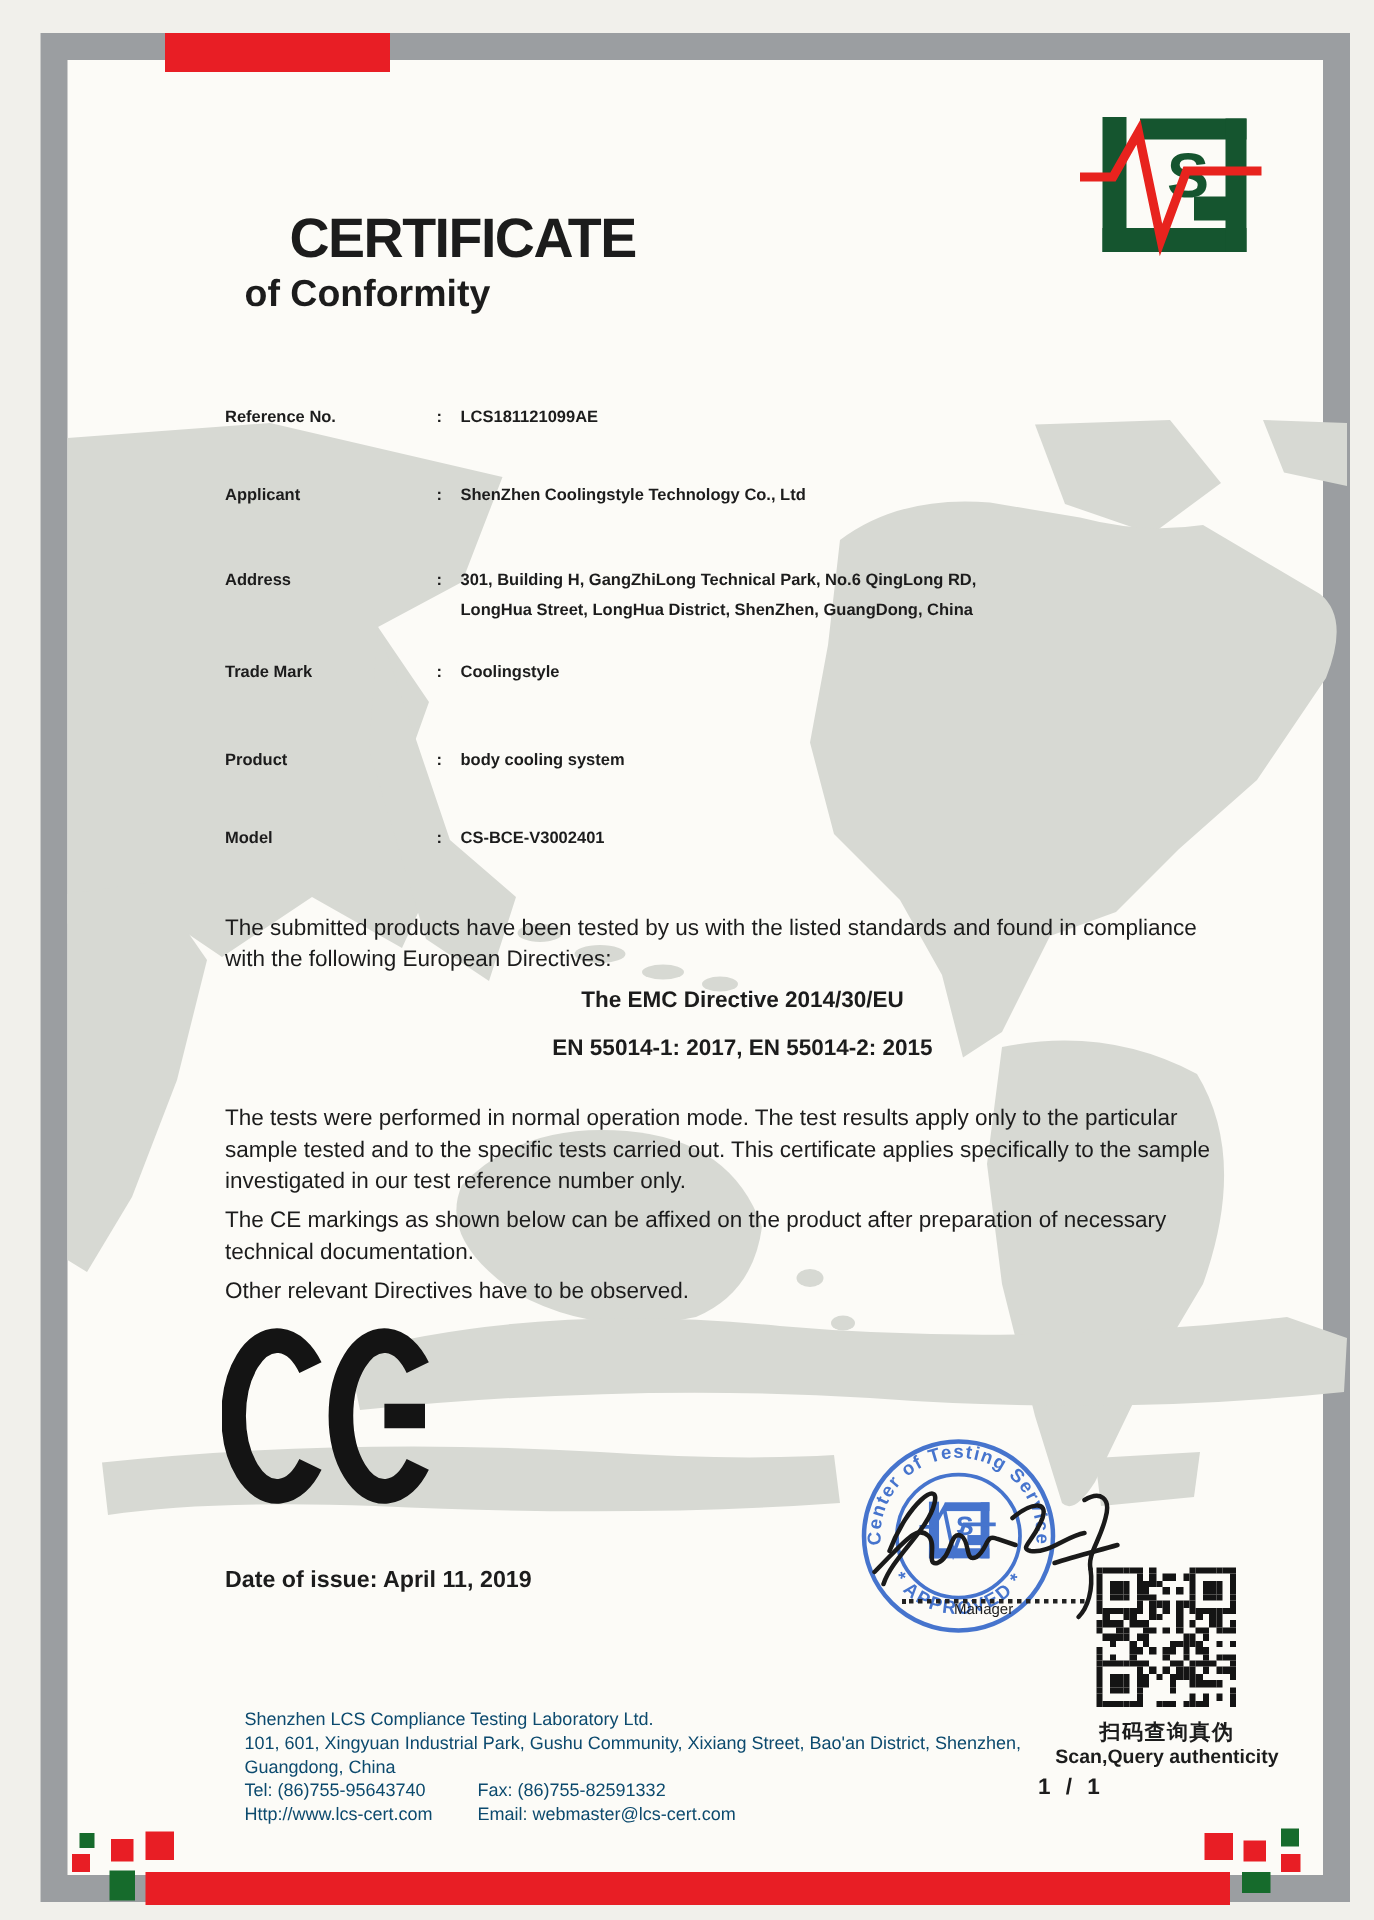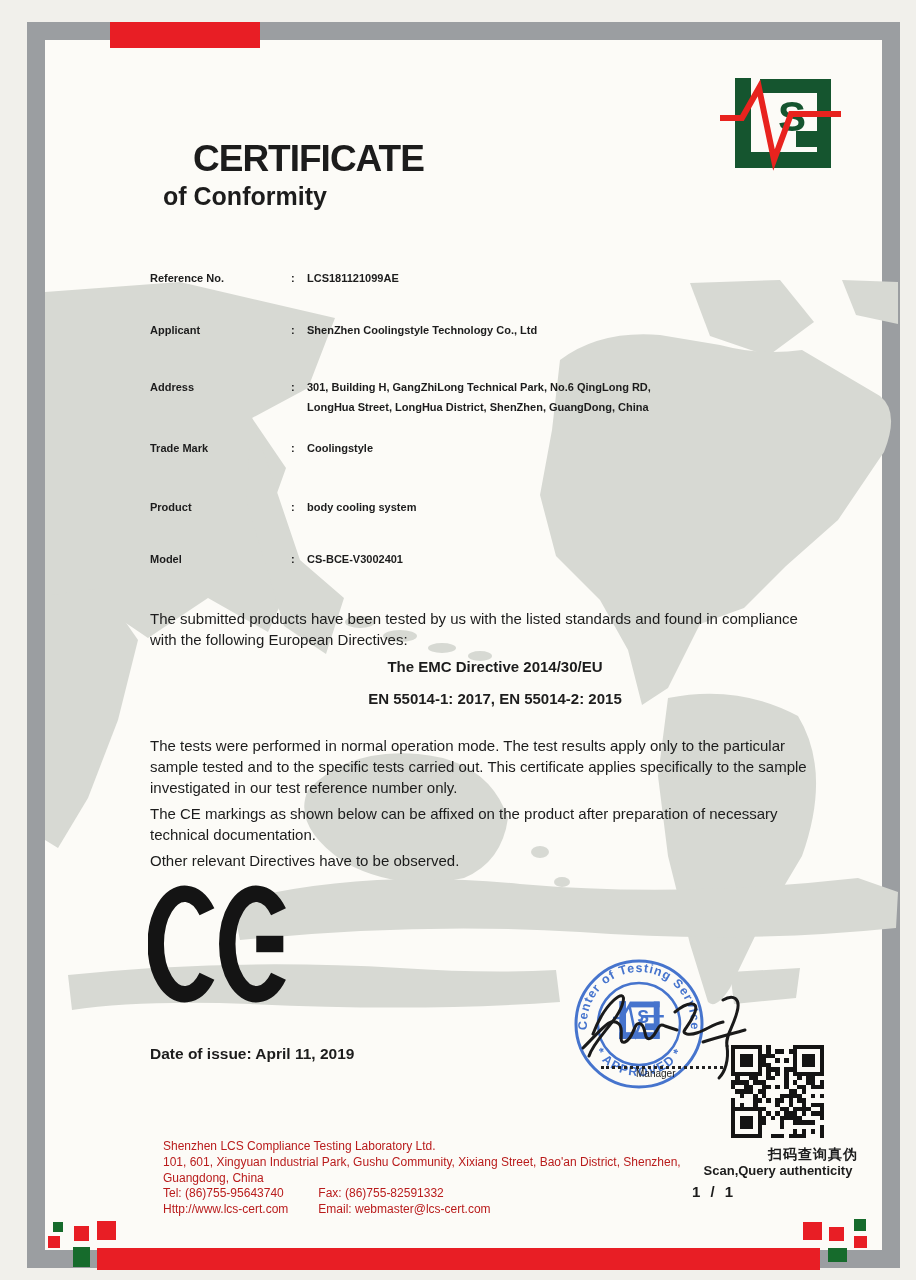--- a/index.html
+++ b/index.html
@@ -38,25 +38,25 @@
   
   .stamp{left:568px;top:953px;opacity:.88;}
   .signature{left:575px;top:972px;}
   .sig-dots{left:601px;top:1050px;width:122px;height:16px;border-bottom:3px dotted #222;}
   .manager{left:636px;top:1068px;font-size:10px;}
   
   .qr{left:731px;top:1045px;width:93px;height:93px;display:grid;
       grid-template-columns:repeat(21,1fr);grid-template-rows:repeat(21,1fr);background:#fcfbf7;}
   .qm{background:transparent;}
   .qm.on{background:#141414;}
-  .qr-cn{left:698px;top:1146px;width:160px;text-align:right;font-size:14px;font-weight:bold;letter-spacing:1px;}
+  .qr-cn{left:698px;top:1146px;width:160px;text-align:center;font-size:14px;font-weight:bold;letter-spacing:1px;}
   .qr-en{left:690px;top:1163px;width:176px;text-align:center;font-size:13px;font-weight:bold;}
   .page-num{left:692px;top:1183px;font-size:15px;font-weight:bold;letter-spacing:3px;}
   
-  .footer{left:163px;top:1139px;font-size:12px;line-height:15.8px;color:#b91c1c;}
+  .footer{left:163px;top:1139px;font-size:12px;line-height:15.8px;color:#0c4a6e;}
   .footer .col{display:inline-block;width:152px;}
   
   .sq{position:absolute;}
   .red{background:#e81e25;}
   .green{background:#166b2c;}
   .bottom-bar{left:97px;top:1248px;width:723px;height:22px;background:#e81e25;}
 </style>
 </head>
 <body>
 

